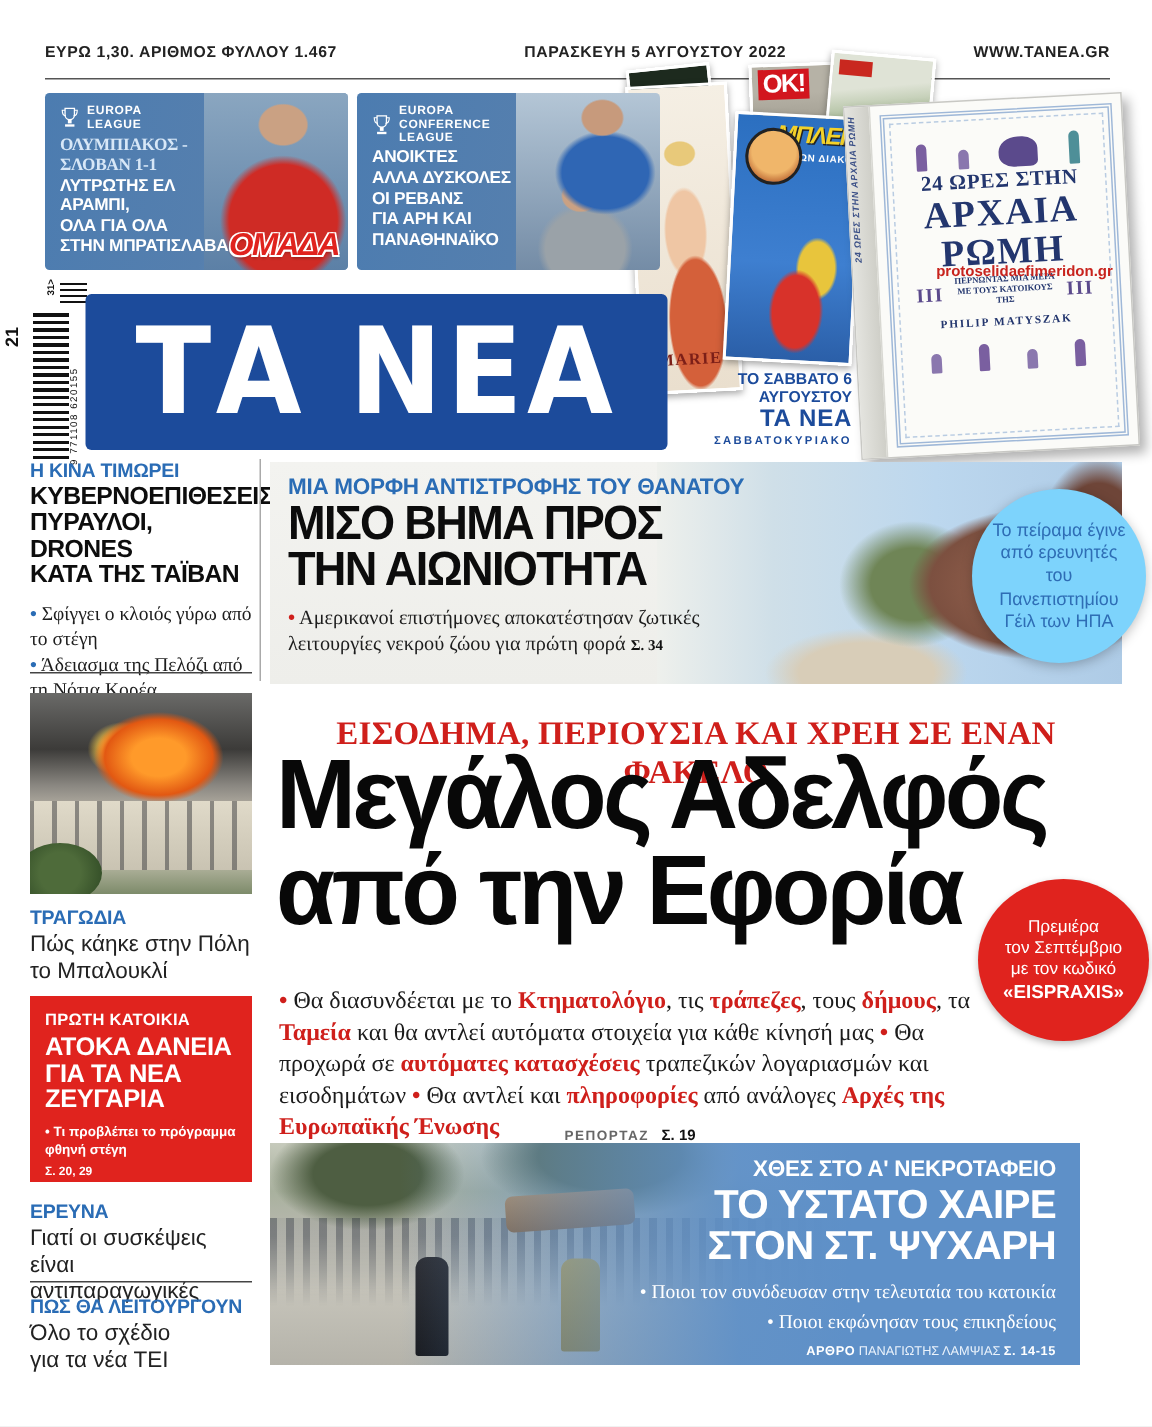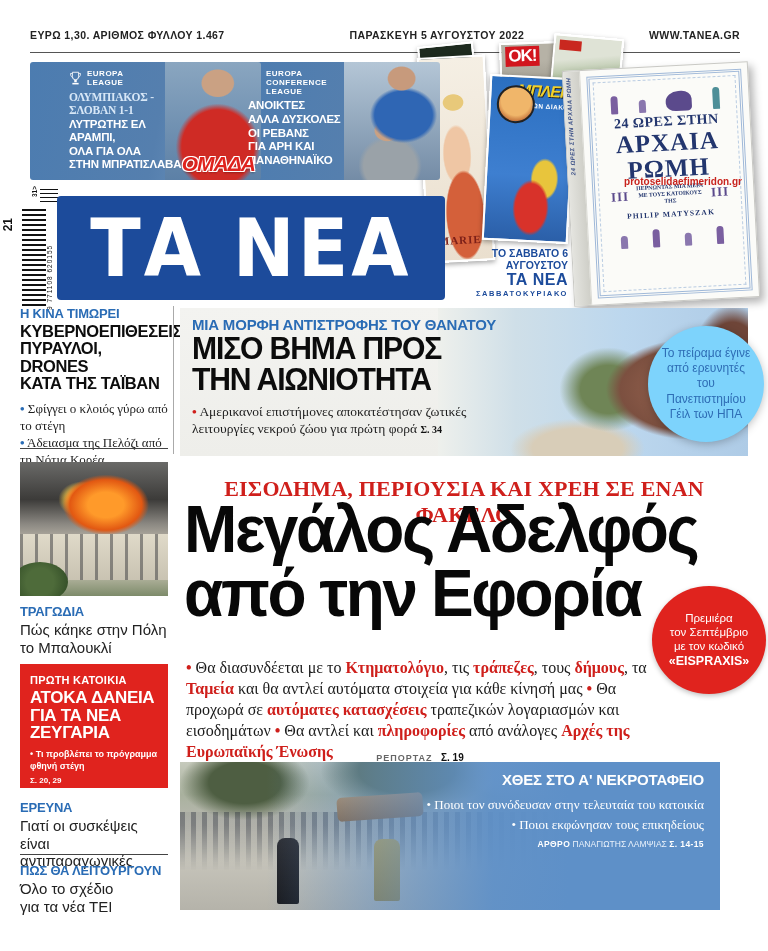--- a/index.html
+++ b/index.html
@@ -7,21 +7,21 @@
         font-family:"Liberation Sans","DejaVu Sans",sans-serif;color:#111;}
 
   
   .topbar{position:absolute;top:29px;left:30px;width:710px;display:flex;justify-content:space-between;
           font-size:10.5px;font-weight:bold;letter-spacing:.4px;color:#222;}
   .topline{position:absolute;top:52px;left:30px;width:710px;border-top:1.5px solid #555;}
 
   
   .card{position:absolute;top:62px;width:202px;height:118px;border-radius:3px;overflow:hidden;
         background:linear-gradient(100deg,#4c7cb0 0%,#557fae 55%,#7ba0c4 100%);}
-  .card1{left:30px;padding-left:29px;} .card2{left:238px;}
+  .card1{left:30px;} .card2{left:238px;}
   .league{display:flex;gap:5px;align-items:center;color:#fff;padding:8px 0 3px 10px;}
   .league-label{font-size:8px;font-weight:bold;letter-spacing:.5px;line-height:1.1;max-width:70px;}
   .lines{padding-left:10px;font-size:11.5px;line-height:1.18;color:#fff;font-weight:800;letter-spacing:-.2px;position:relative;z-index:2;width:118px;}
   .lines .lt{color:#d7e7f7;font-weight:600;font-family:Liberation Serif, serif;}
   .pphoto{position:absolute;right:0;top:0;width:96px;height:100%;z-index:1;}
   .p1{background:
       radial-gradient(26px 22px at 55% 18%,#caa183 60%,transparent 65%),
       radial-gradient(60px 62px at 55% 72%,#cf2b25 60%,transparent 70%),
       linear-gradient(180deg,#8aa6c0,#5c80a6);}
   .p2{background:
@@ -420,20 +420,24 @@
   <div class="fun">
     <div class="fun-photo">
       <div class="crowd"></div>
       <div class="coffin"></div>
       <div class="priest"></div>
       <div class="priest2"></div>
     </div>
     <div class="fun-blue"></div>
     <div class="fun-txt">
       <div class="fun-k">ΧΘΕΣ ΣΤΟ Α' ΝΕΚΡΟΤΑΦΕΙΟ</div>
+      <div class="fun-h">
+        <div>ΤΟ ΥΣΤΑΤΟ ΧΑΙΡΕ</div>
+        <div>ΣΤΟΝ ΣΤ. ΨΥΧΑΡΗ</div>
+      </div>
       <div class="fun-b">
         <div>• Ποιοι τον συνόδευσαν στην τελευταία του κατοικία</div>
         <div>• Ποιοι εκφώνησαν τους επικηδείους</div>
       </div>
       <div class="fun-by">
         <b>ΑΡΘΡΟ</b>
         <span>ΠΑΝΑΓΙΩΤΗΣ ΛΑΜΨΙΑΣ</span>
         <b>Σ. 14-15</b>
       </div>
     </div>

